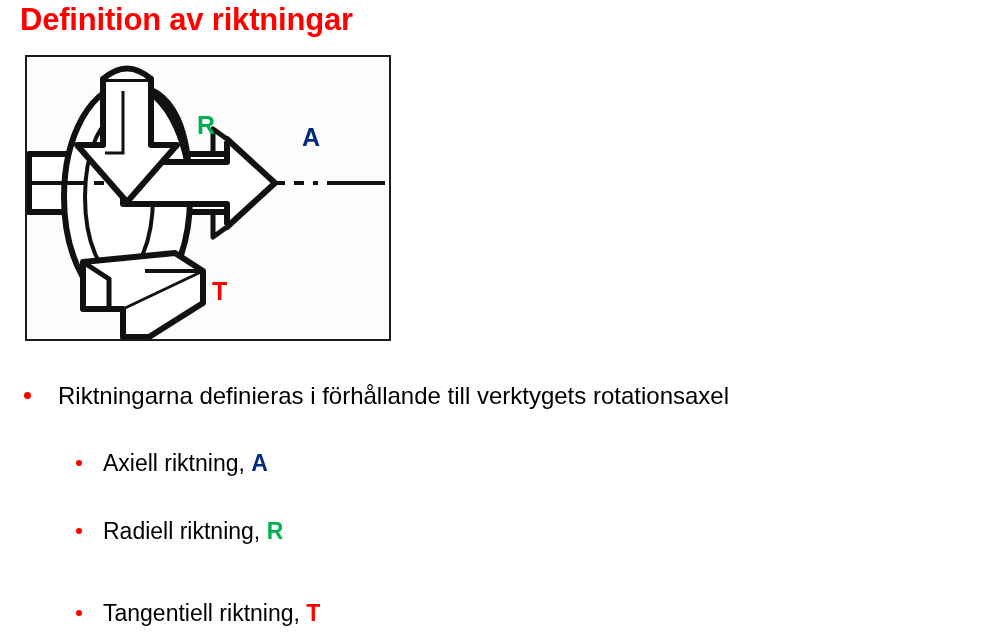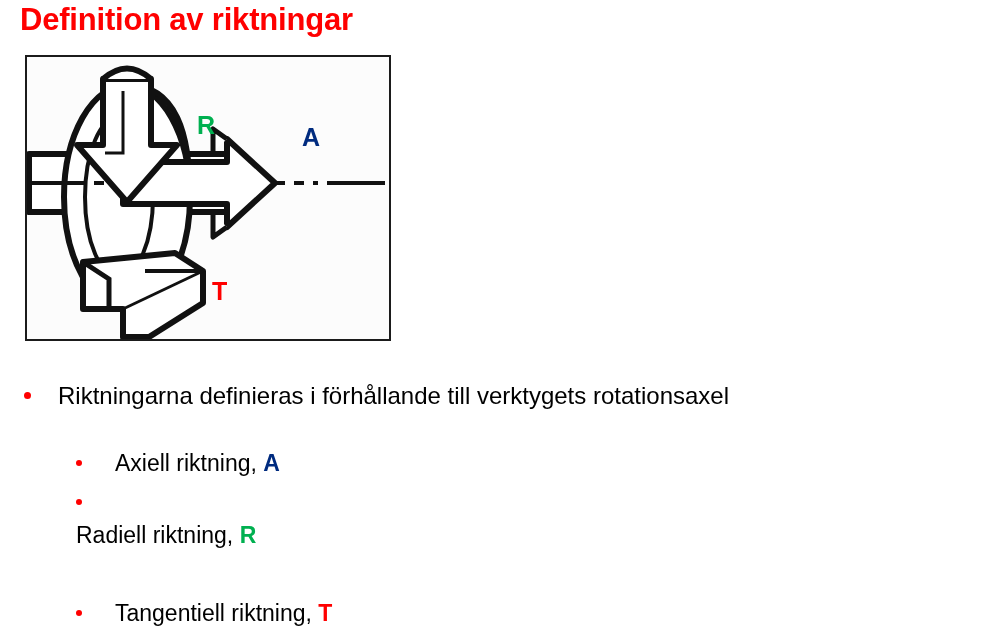--- a/index.html
+++ b/index.html
@@ -77,34 +77,34 @@
   .bullet-l1 .bullet-dot {
     width: 7px; height: 7px;
     margin-right: 27px;
     transform: translateY(-5px);
   }
   .bullet-l1 .bullet-text {
     font-size: 24px;
     color: #000000;
     line-height: 28px;
   }
-  .bullet-l2 { left: 76px; gap: 12px; }
+  .bullet-l2 { left: 76px; }
   .bullet-l2 .bullet-dot {
     width: 6px; height: 6px;
     margin-right: 21px;
     transform: translateY(-5px);
   }
   .bullet-l2 .bullet-text {
     font-size: 23px;
     color: #000000;
     line-height: 27px;
   }
   #bullet-main { top: 382px; }
   #bullet-axial { top: 450px; }
-  #bullet-radial { top: 504px; flex-direction: column; }
+  #bullet-radial { top: 518px; }
   #bullet-tangential { top: 600px; }
 
   .code-letter { font-weight: bold; }
   .code-a { color: #002b7f; }
   .code-r { color: #00b050; }
   .code-t { color: #ff0000; }
 </style>
 </head>
 <body>
 

